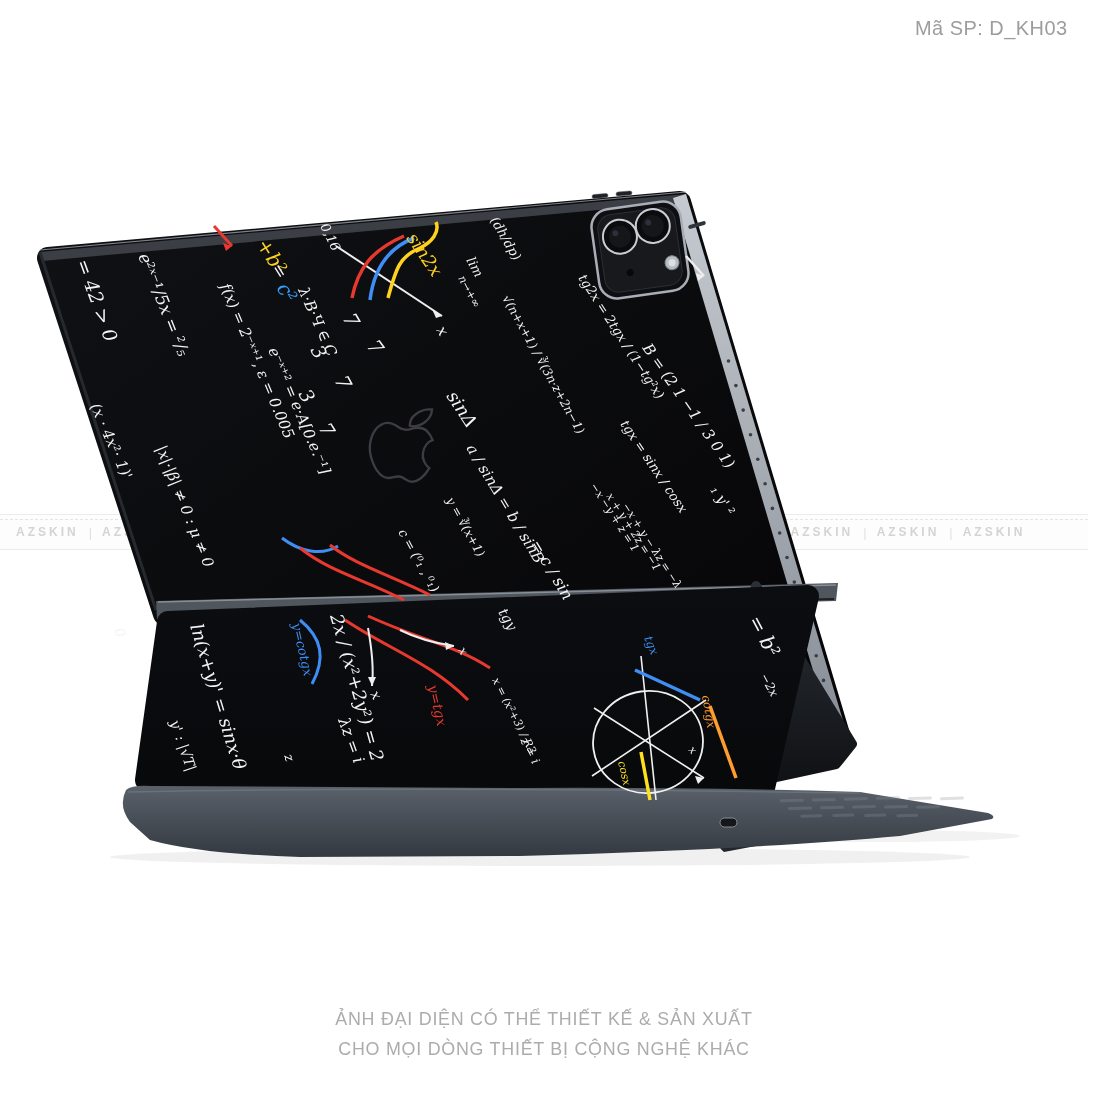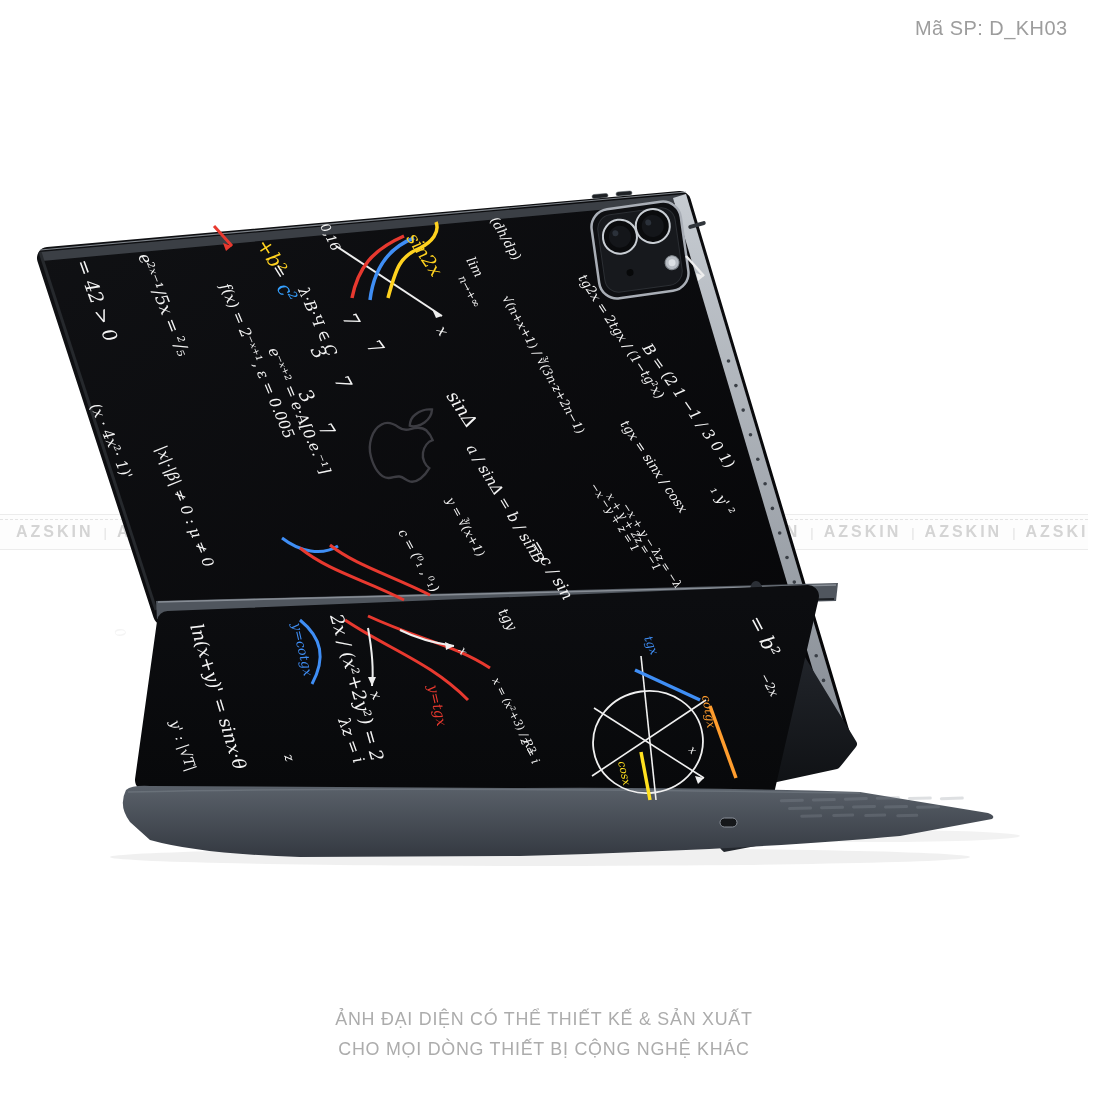--- a/index.html
+++ b/index.html
@@ -6,21 +6,21 @@
   .stage{position:relative;width:1088px;height:1100px;overflow:hidden;background:#ffffff;
          font-family:"Liberation Sans",sans-serif;}
   
   .product-code{position:absolute;top:16px;right:20px;z-index:3;color:#9d9d9d;
                 font-size:21px;letter-spacing:.5px;transform:scaleX(.95);transform-origin:right top;}
   
   .wm-band{position:absolute;left:0;right:0;top:514px;height:34px;z-index:1;background:#fdfdfd;
            border-top:1px solid #ececec;border-bottom:1px solid #ececec;overflow:hidden;}
   .wm-dash{position:absolute;top:4px;left:0;right:0;border-top:1px dashed #e4e4e4;}
   .wm-row{display:flex;align-items:center;height:100%;gap:0;white-space:nowrap;padding-left:6px;}
-  .wm-logo{color:#d4d4d4;font-weight:bold;font-size:16px;letter-spacing:3px;padding:0 10px;}
+  .wm-logo{color:#d4d4d4;font-weight:bold;font-size:12px;letter-spacing:3px;padding:0 10px;}
   .wm-sep{color:#e2e2e2;font-weight:400;font-size:13px;}
   
   .device-svg{position:absolute;left:0;top:0;z-index:2;}
   #formula-layer text{font-family:"DejaVu Serif",serif;font-style:italic;}
   
   .caption{position:absolute;left:0;right:0;bottom:36px;z-index:3;text-align:center;color:#acacac;
            font-size:19px;line-height:30px;letter-spacing:.8px;transform:scaleX(.94);}
 </style>
 </head>
 <body>

